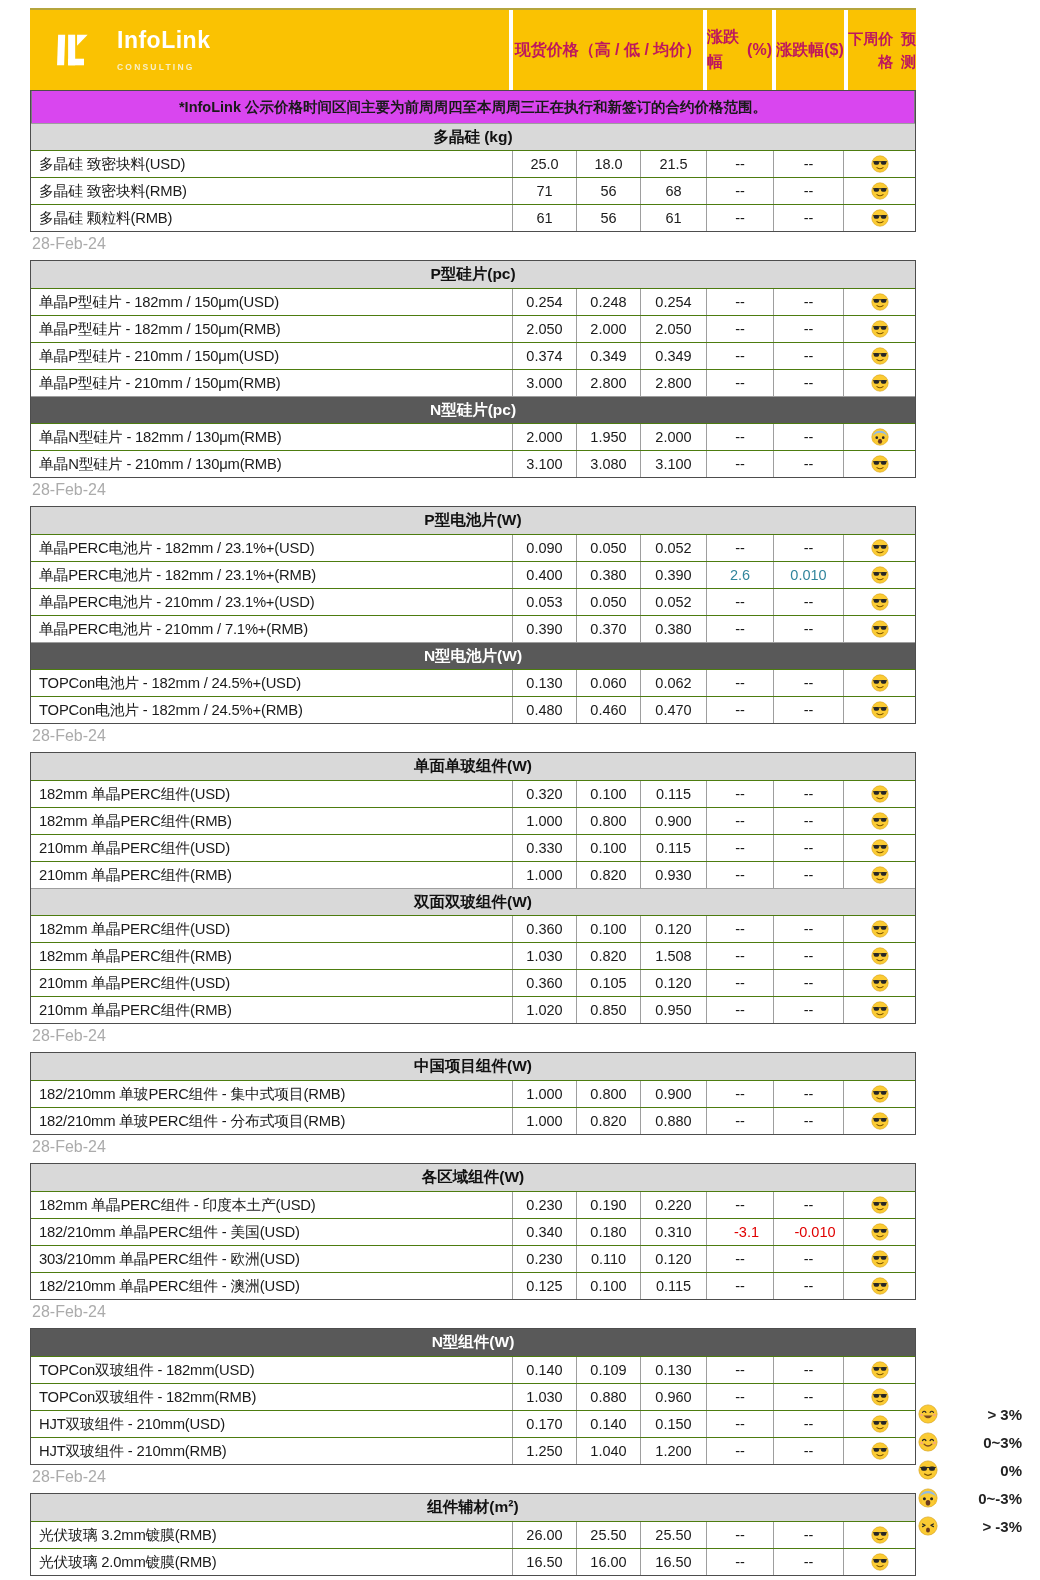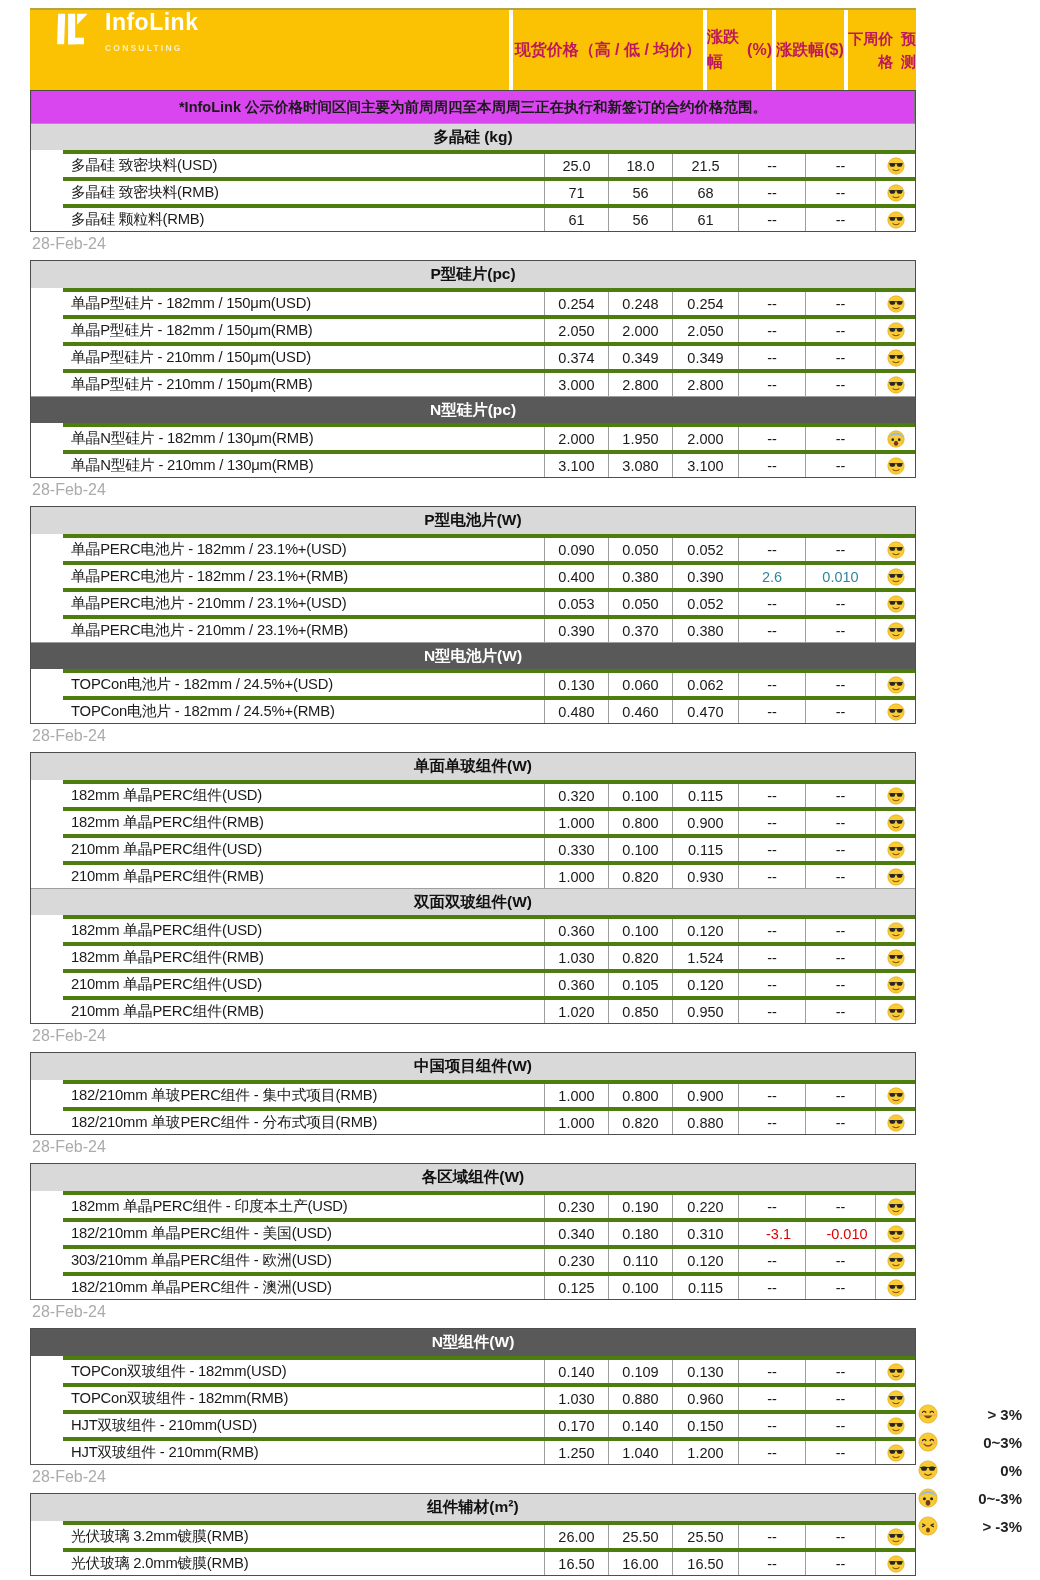--- a/index.html
+++ b/index.html
@@ -9,21 +9,21 @@
     font-family:"Liberation Sans", sans-serif;
     position:relative;
     overflow:hidden;
     color:#1a1a1a;
   }
   .sheet { position:absolute; left:30px; top:8px; width:886px; }
 
   
   .bar { display:flex; gap:4px; height:82px; border-top:2px solid #b5a53c; }
   .bar > div { background:var(--accent,#FAC202); }
-  .logo-cell { flex:0 0 479px; display:flex; padding-left:24px; gap:11px; }
+  .logo-cell { flex:0 0 479px; display:flex; align-items:center; padding-left:24px; gap:23px; }
   .logo-text .brand { color:#fff; font-size:23px; font-weight:700; letter-spacing:0.5px; line-height:1.1; }
   .logo-text .brand-sub { color:#f7efc9; font-size:8.5px; font-weight:700; letter-spacing:2.2px; margin-top:8px; }
   .hcell { display:flex; justify-content:center; align-items:center;
            font-weight:700; font-size:16px; line-height:1.55; color:#be185d; }
   .hcell.spot { flex:0 0 190px; }
   .hcell.pct  { flex:0 0 65px; }
   .hcell.usd  { flex:0 0 68px; }
   .hcell.fct  { flex:0 0 68px; font-size:15px;text-align:right; }
 
   
@@ -32,21 +32,21 @@
 
   
   .group { margin-top:8px; }
   .group:first-of-type { margin-top:0; }
   .box { border:1px solid #4d4d4d; background:#fff; }
   .section-h { height:27px; line-height:26px; background:#D9D9D9; color:#111;
                font-weight:700; font-size:15.5px; text-align:center; border-top:1px solid #9e9e9e; }
   .section-h.dark { background:#595959; color:#ffffff; }
   .box > :first-child { border-top:none; }
   .row { display:grid; grid-template-columns:481px 64px 64px 66px 67px 70px auto;
-         height:27px; border-top:4px solid #4d7c0f; font-size:14.5px;margin-left:32px; }
+         height:27px; border-top:1px solid #4d7c0f; font-size:14.5px; }
   .row > div { display:flex; align-items:center; justify-content:center;
                border-left:1px solid #9e9e9e; overflow:hidden; }
   .row > div:first-child { border-left:none; justify-content:flex-start; padding-left:8px; }
   .cell-label { font-size:14.8px; letter-spacing:-0.2px; white-space:nowrap; }
   .pos { color:var(--pos,#31859C); }
   .neg { color:var(--neg,#E00000);padding-left:13px; }
   .date { color:#ABABAB; font-size:16px; padding:3px 2px 1px; height:20px; }
 
   
   .emo { display:block; }
@@ -310,21 +310,21 @@
               <svg class="emo" width="18" height="18" viewBox="0 0 20 20">
                 <circle cx="10" cy="10" r="9.1" fill="#FBCB33" stroke="#D9A41C" stroke-width="0.7"></circle>
                 <path d="M2.2 7.5 H17.8" stroke="#262626" stroke-width="1.1"></path>
                 <rect x="3" y="6.6" width="6" height="4.2" rx="2" fill="#262626"></rect>
                 <rect x="11" y="6.6" width="6" height="4.2" rx="2" fill="#262626"></rect>
                 <path d="M6.6 14 Q10 16.6 13.4 14" stroke="#7a5200" stroke-width="1.2" fill="none" stroke-linecap="round"></path>
               </svg>
             </div>
           </div>
           <div class="row">
-            <div class="cell-label">单晶PERC电池片 - 210mm / 23.1%+(RMB)</div>
+            <div class="cell-label">单晶PERC电池片 - 210mm / 7.1%+(RMB)</div>
             <div>0.390</div>
             <div>0.370</div>
             <div>0.380</div>
             <div>--</div>
             <div>--</div>
             <div>
               <svg class="emo" width="18" height="18" viewBox="0 0 20 20">
                 <circle cx="10" cy="10" r="9.1" fill="#FBCB33" stroke="#D9A41C" stroke-width="0.7"></circle>
                 <path d="M2.2 7.5 H17.8" stroke="#262626" stroke-width="1.1"></path>
                 <rect x="3" y="6.6" width="6" height="4.2" rx="2" fill="#262626"></rect>
@@ -457,21 +457,21 @@
                 <rect x="3" y="6.6" width="6" height="4.2" rx="2" fill="#262626"></rect>
                 <rect x="11" y="6.6" width="6" height="4.2" rx="2" fill="#262626"></rect>
                 <path d="M6.6 14 Q10 16.6 13.4 14" stroke="#7a5200" stroke-width="1.2" fill="none" stroke-linecap="round"></path>
               </svg>
             </div>
           </div>
           <div class="row">
             <div class="cell-label">182mm 单晶PERC组件(RMB)</div>
             <div>1.030</div>
             <div>0.820</div>
-            <div>1.524</div>
+            <div>1.508</div>
             <div>--</div>
             <div>--</div>
             <div>
               <svg class="emo" width="18" height="18" viewBox="0 0 20 20">
                 <circle cx="10" cy="10" r="9.1" fill="#FBCB33" stroke="#D9A41C" stroke-width="0.7"></circle>
                 <path d="M2.2 7.5 H17.8" stroke="#262626" stroke-width="1.1"></path>
                 <rect x="3" y="6.6" width="6" height="4.2" rx="2" fill="#262626"></rect>
                 <rect x="11" y="6.6" width="6" height="4.2" rx="2" fill="#262626"></rect>
                 <path d="M6.6 14 Q10 16.6 13.4 14" stroke="#7a5200" stroke-width="1.2" fill="none" stroke-linecap="round"></path>
               </svg>

